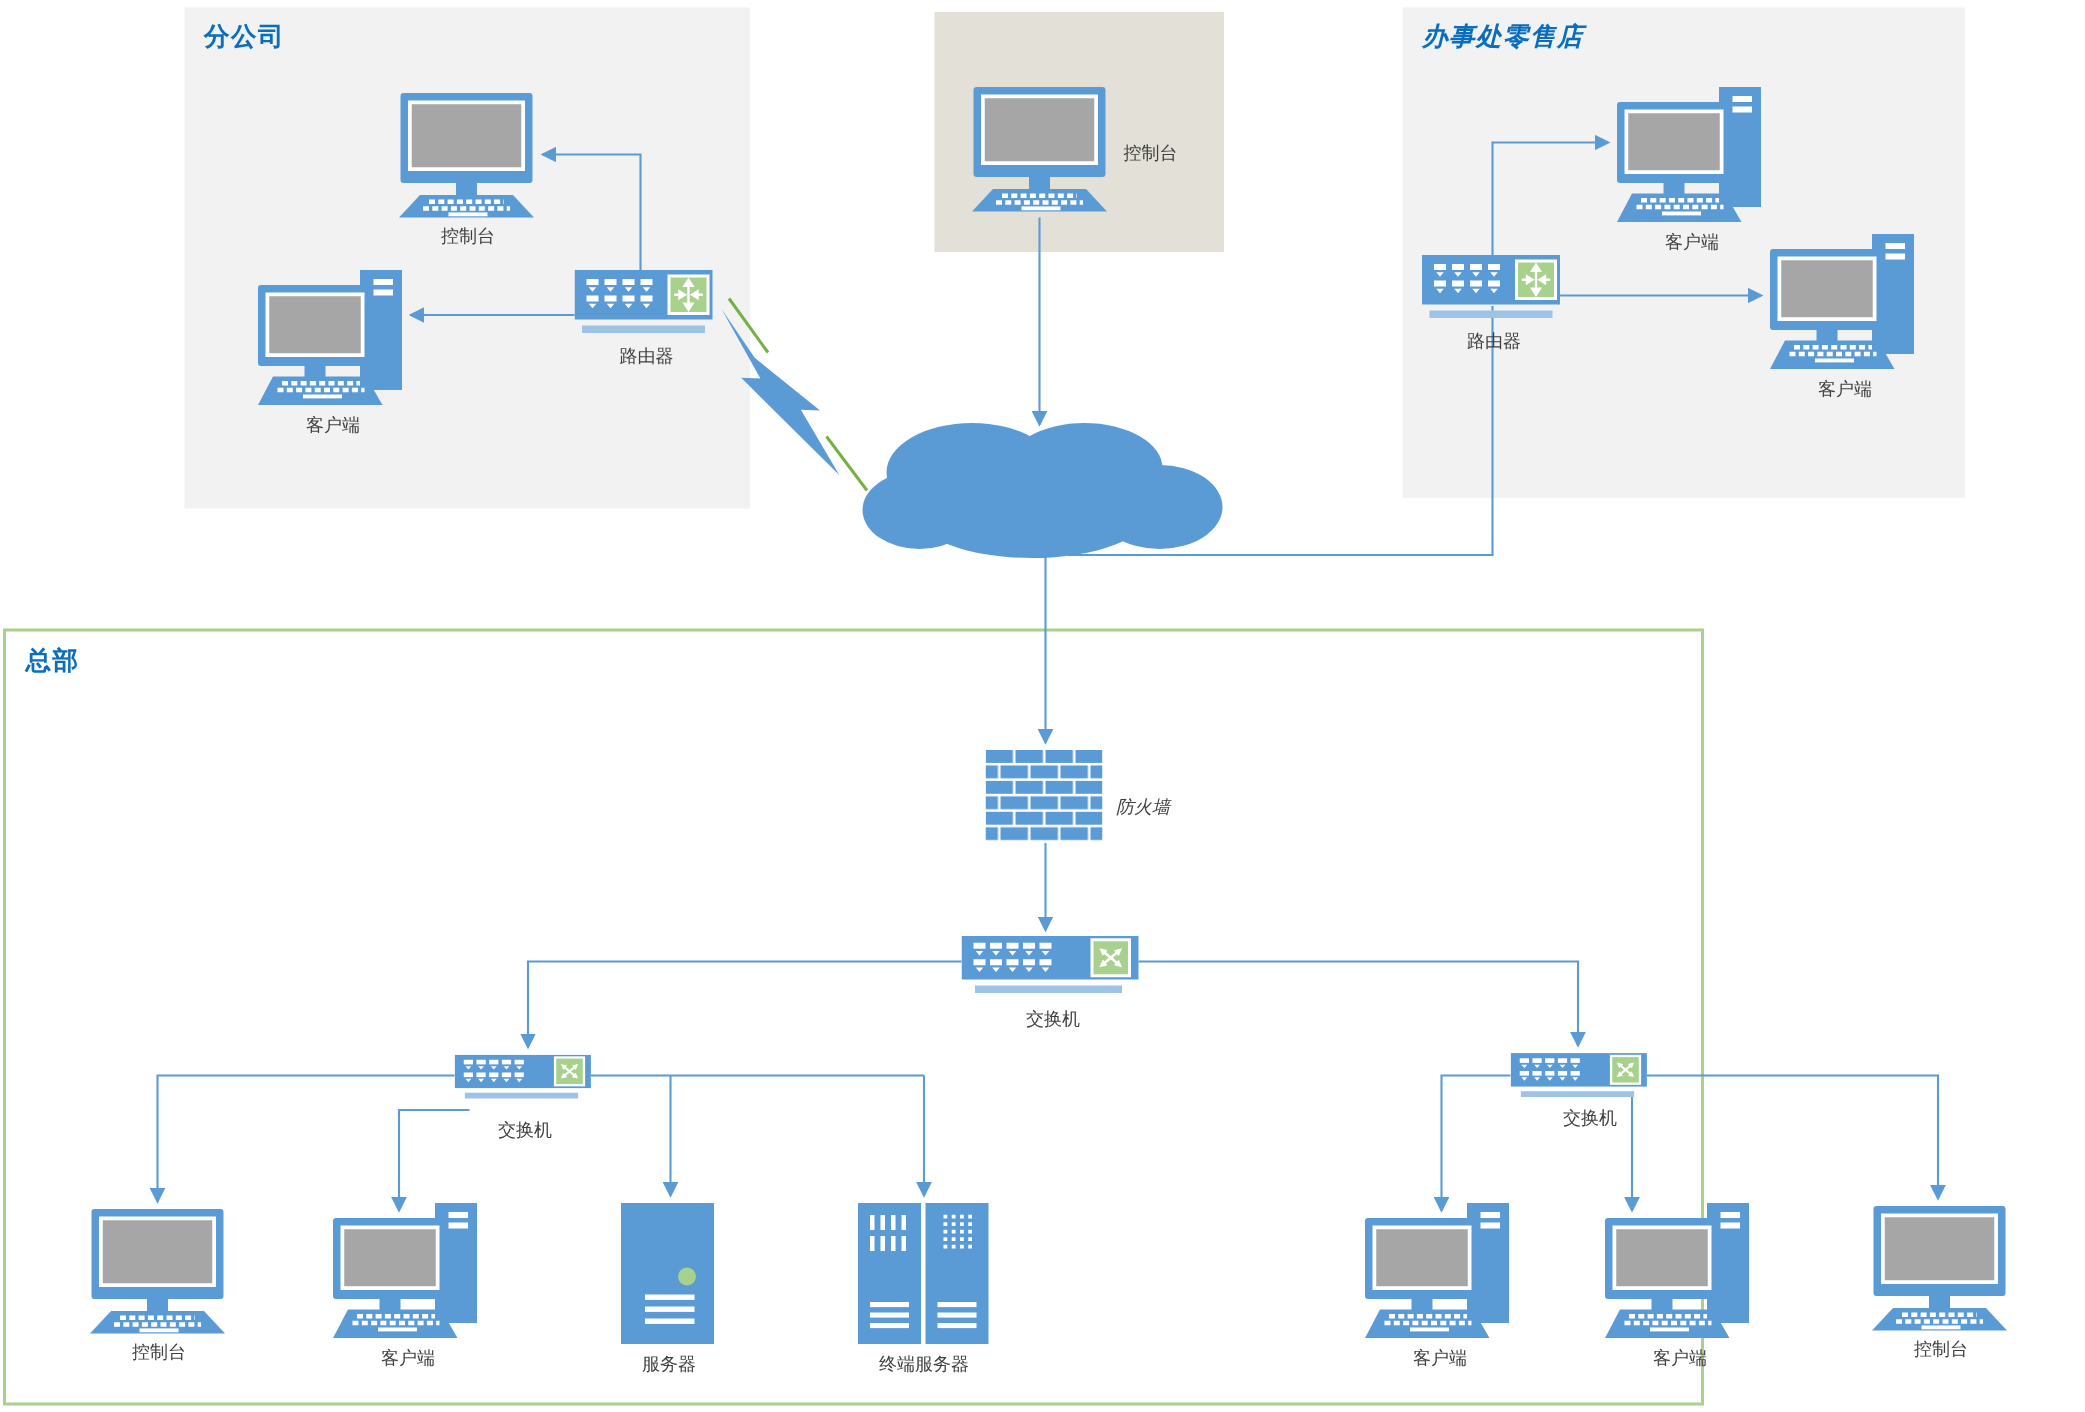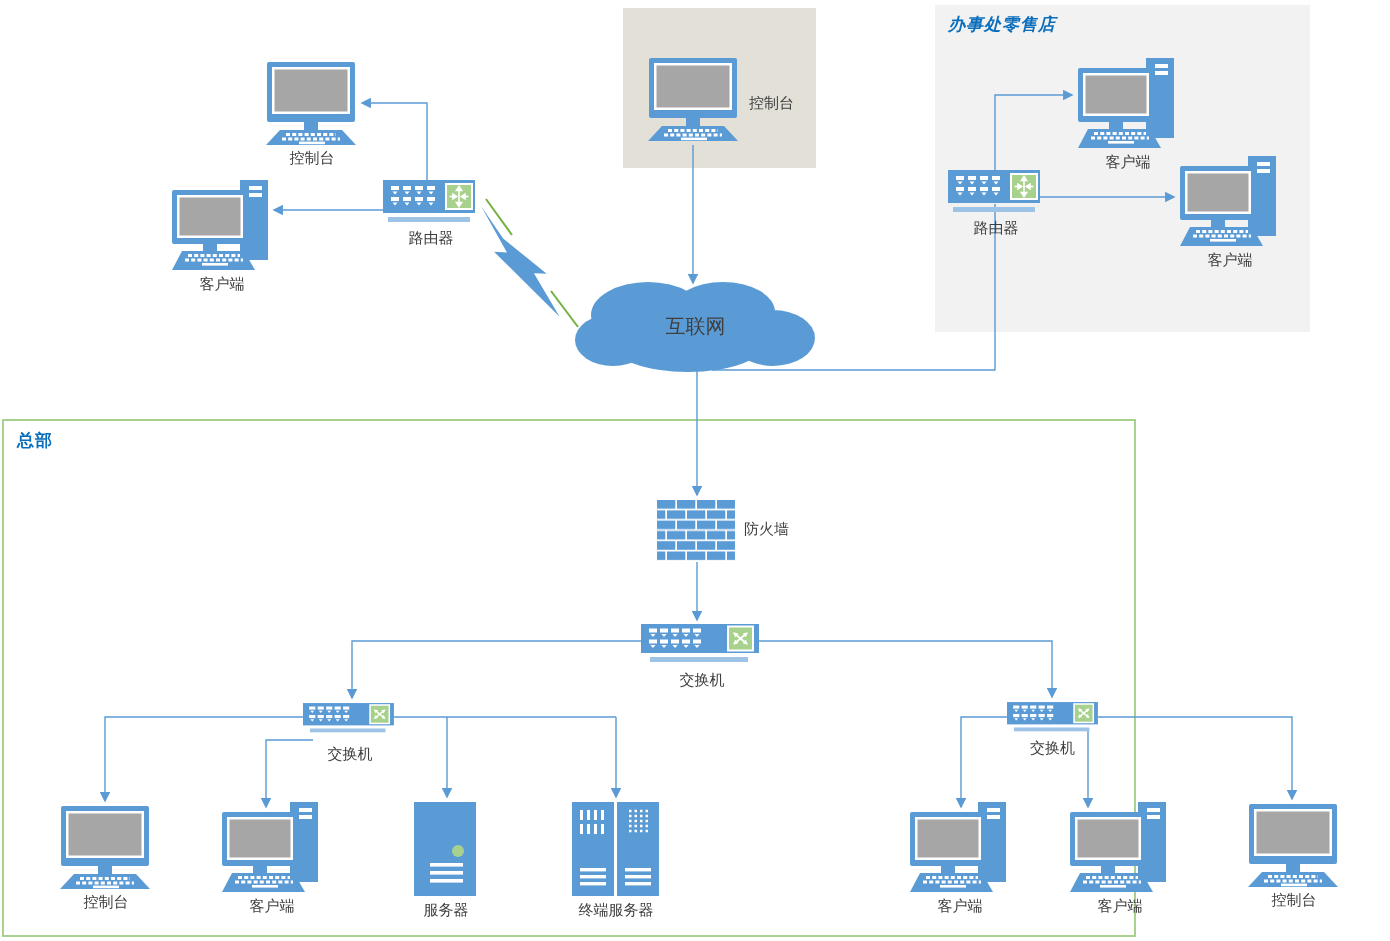--- a/index.html
+++ b/index.html
@@ -7,21 +7,21 @@
   body{font-family:"Liberation Sans","DejaVu Sans",sans-serif;}
   .stage{position:relative;width:1390px;height:941px;overflow:hidden;background:#fff;}
   .region{position:absolute;box-sizing:border-box;}
   .region-title{position:absolute;left:13px;top:8px;font-size:17px;font-weight:bold;
     color:var(--region-title-blue,#0A6EBD);letter-spacing:1px;}
   .panel{background:var(--panel-gray,#F2F2F2);}
   .console-area{background:var(--console-area-bg,#E3E0D8);}
   .hq{background:#fff;border:2px solid var(--hq-border-green,#A9D18E);}
   .node{position:absolute;}
   .node .lbl{position:absolute;top:calc(100% + 3px);left:50%;transform:translateX(-50%);
-    white-space:nowrap;font-size:15px;color:var(--label-gray,#3F3F3F);text-align:left;}
+    white-space:nowrap;font-size:12px;color:var(--label-gray,#3F3F3F);text-align:right;}
   .node .lbl.side{left:calc(100% + 9px);transform:none;}
   .node .lbl.wrap{white-space:normal;width:48px;word-break:break-all;line-height:1.4;top:calc(100% + 1px);}
   .cloud-lbl{position:absolute;left:0;right:0;top:33px;text-align:center;font-size:20px;
     color:var(--label-gray,#3F3F3F);}
   .overlay{position:absolute;left:0;top:0;z-index:3;pointer-events:none;}
   .node{z-index:4;}
   .region{z-index:1;}
   .con{fill:none;stroke:var(--connector-blue,#5B9BD5);stroke-width:1.4;}
   .glink{stroke:var(--link-green,#76B043);stroke-width:2;}
   #symdefs{position:absolute;width:0;height:0;overflow:hidden;}
@@ -164,20 +164,23 @@
         <rect x="53" y="66" width="26" height="3.4"></rect>
           <rect x="53" y="73" width="26" height="3.4"></rect>
         <rect x="53" y="80" width="26" height="3.4"></rect>
       </g>
     </symbol>
   </defs>
 </svg>
 
 <div class="stage">
 
+  <div class="region panel" style="left:123px;top:5px;width:377px;height:334px;">
+    <div class="region-title">分公司</div>
+  </div>
   <div class="region console-area" style="left:623px;top:8px;width:193px;height:160px;"></div>
   <div class="region panel" style="left:935px;top:5px;width:375px;height:327px;font-style:italic;">
     <div class="region-title">办事处零售店</div>
   </div>
   <div class="region hq" style="left:2px;top:419px;width:1134px;height:518px;">
     <div class="region-title">总部</div>
   </div>
 
   <svg class="overlay" width="1390" height="941" viewBox="0 0 1390 941" xmlns="http://www.w3.org/2000/svg">
     <polyline class="con" points="427,182 427,103 362,103" marker-end="url(#arw)"></polyline>
@@ -258,28 +261,27 @@
   <div class="node" style="left:573px;top:280px;width:245px;height:95px;">
     <svg width="245" height="95" viewBox="0 0 245 95">
       <g style="fill:var(--device-blue,#5B9BD5)">
         <ellipse cx="75" cy="35" rx="57" ry="33"></ellipse>
         <ellipse cx="150" cy="32" rx="52" ry="30"></ellipse>
         <ellipse cx="40" cy="60" rx="38" ry="26"></ellipse>
         <ellipse cx="200" cy="58" rx="42" ry="28"></ellipse>
         <ellipse cx="115" cy="62" rx="78" ry="30"></ellipse>
       </g>
     </svg>
-    <div class="cloud-lbl">互联网</div>
   </div>
 
   <div class="node" style="left:657px;top:500px;width:78px;height:62px;">
     <svg width="78" height="62">
         <use href="#sym-firewall" xlink:href="#sym-firewall"></use>
       </svg>
-    <div class="lbl side" style="top:20px;">防火墙</div>
+    <div class="lbl side" style="top:30px;font-style:italic;">防火墙</div>
   </div>
 
   <div class="node" style="left:641px;top:624px;width:122px;height:44px;">
     <svg width="122" height="44">
         <use href="#sym-switch" xlink:href="#sym-switch"></use>
       </svg>
     <div class="lbl">交换机</div>
   </div>
 
   <div class="node" style="left:303px;top:703px;width:94px;height:34px;">

